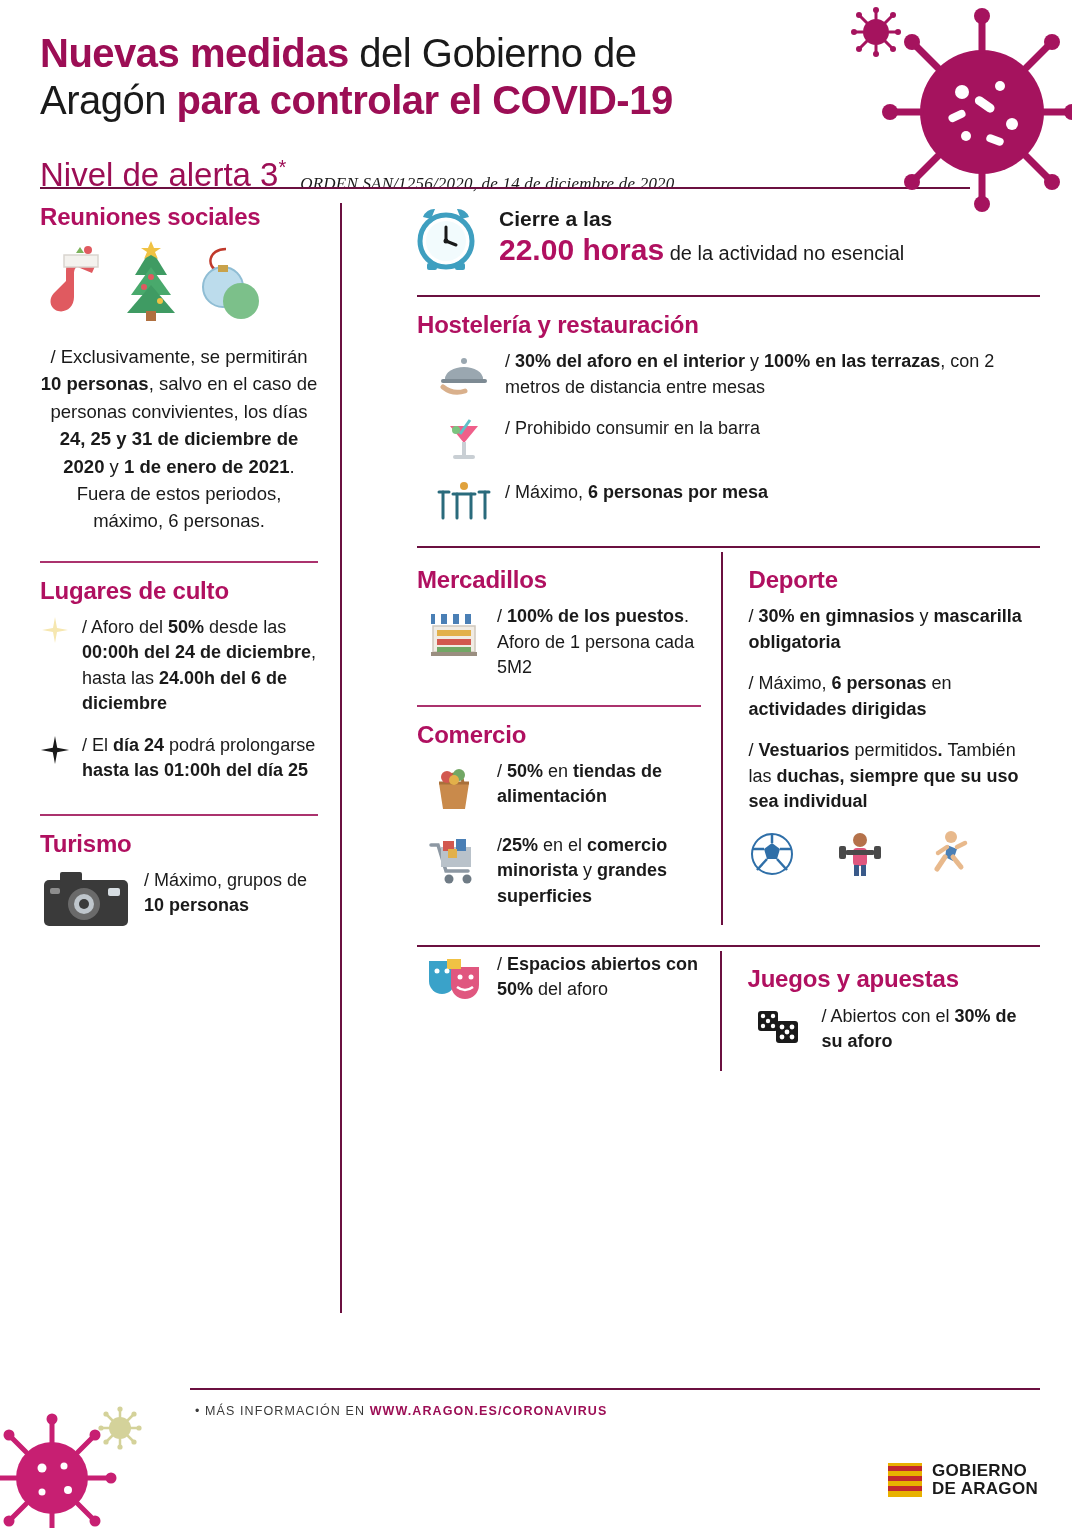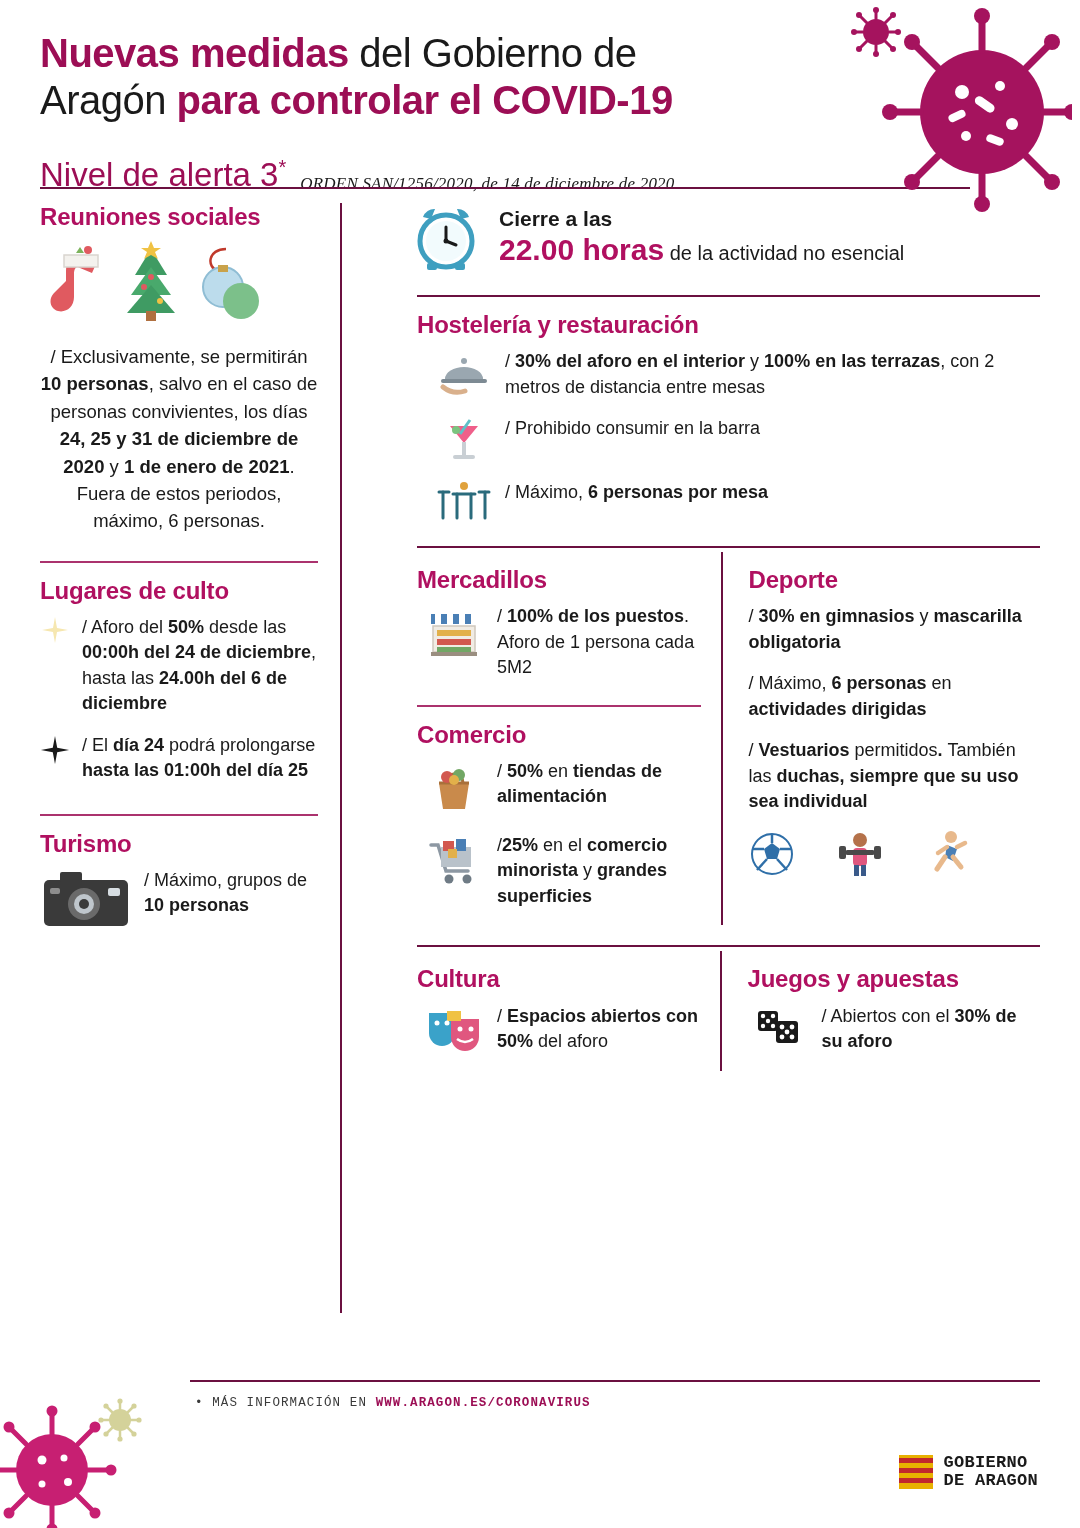--- a/index.html
+++ b/index.html
@@ -189,23 +189,22 @@
   .bottom-row {
     display: flex;
   }
   .bottom-row .cell { flex: 1; }
 
   
   .footer {
     position: absolute;
     left: 0;
     right: 0;
-    bottom: 8px;
+    bottom: 0;
     height: 150px;
-    font-family: Liberation Mono, monospace;
   }
   .footer-rule {
     position: absolute;
     left: 190px;
     right: 40px;
     top: 10px;
     height: 1.5px;
     background: #6b1040;
   }
   .more-info {
@@ -598,21 +597,20 @@
             <path d="M22 18 l-9 6" stroke="#e8b98c" stroke-width="4.5" stroke-linecap="round"></path>
           </svg>
         </div>
       </div>
     </div>
 
     <div class="hr" style="margin:20px 0 4px 8px;"></div>
 
     <div class="bottom-row">
       <div class="cell" style="padding-right:18px;">
-        <h2 class="sec" style="margin-left:8px;">Cultura</h2>
         <div class="item" style="margin-left:14px;align-items:center;">
           <div class="icon-box" style="width:62px;">
             <svg width="58" height="52" viewBox="0 0 58 52">
               <path d="M4 10 h26 v20 a13 13 0 0 1 -26 0 z" fill="#3aa2c9"></path>
               <path d="M26 16 h28 v18 a14 14 0 0 1 -28 0 z" fill="#e0577f"></path>
               <path d="M22 8 h14 v10 h-14 z" fill="#f0c244"></path>
               <circle cx="12" cy="20" r="2.5" fill="#ffffff"></circle>
               <circle cx="22" cy="20" r="2.5" fill="#ffffff"></circle>
               <circle cx="35" cy="26" r="2.5" fill="#ffffff"></circle>
               <circle cx="46" cy="26" r="2.5" fill="#ffffff"></circle>

